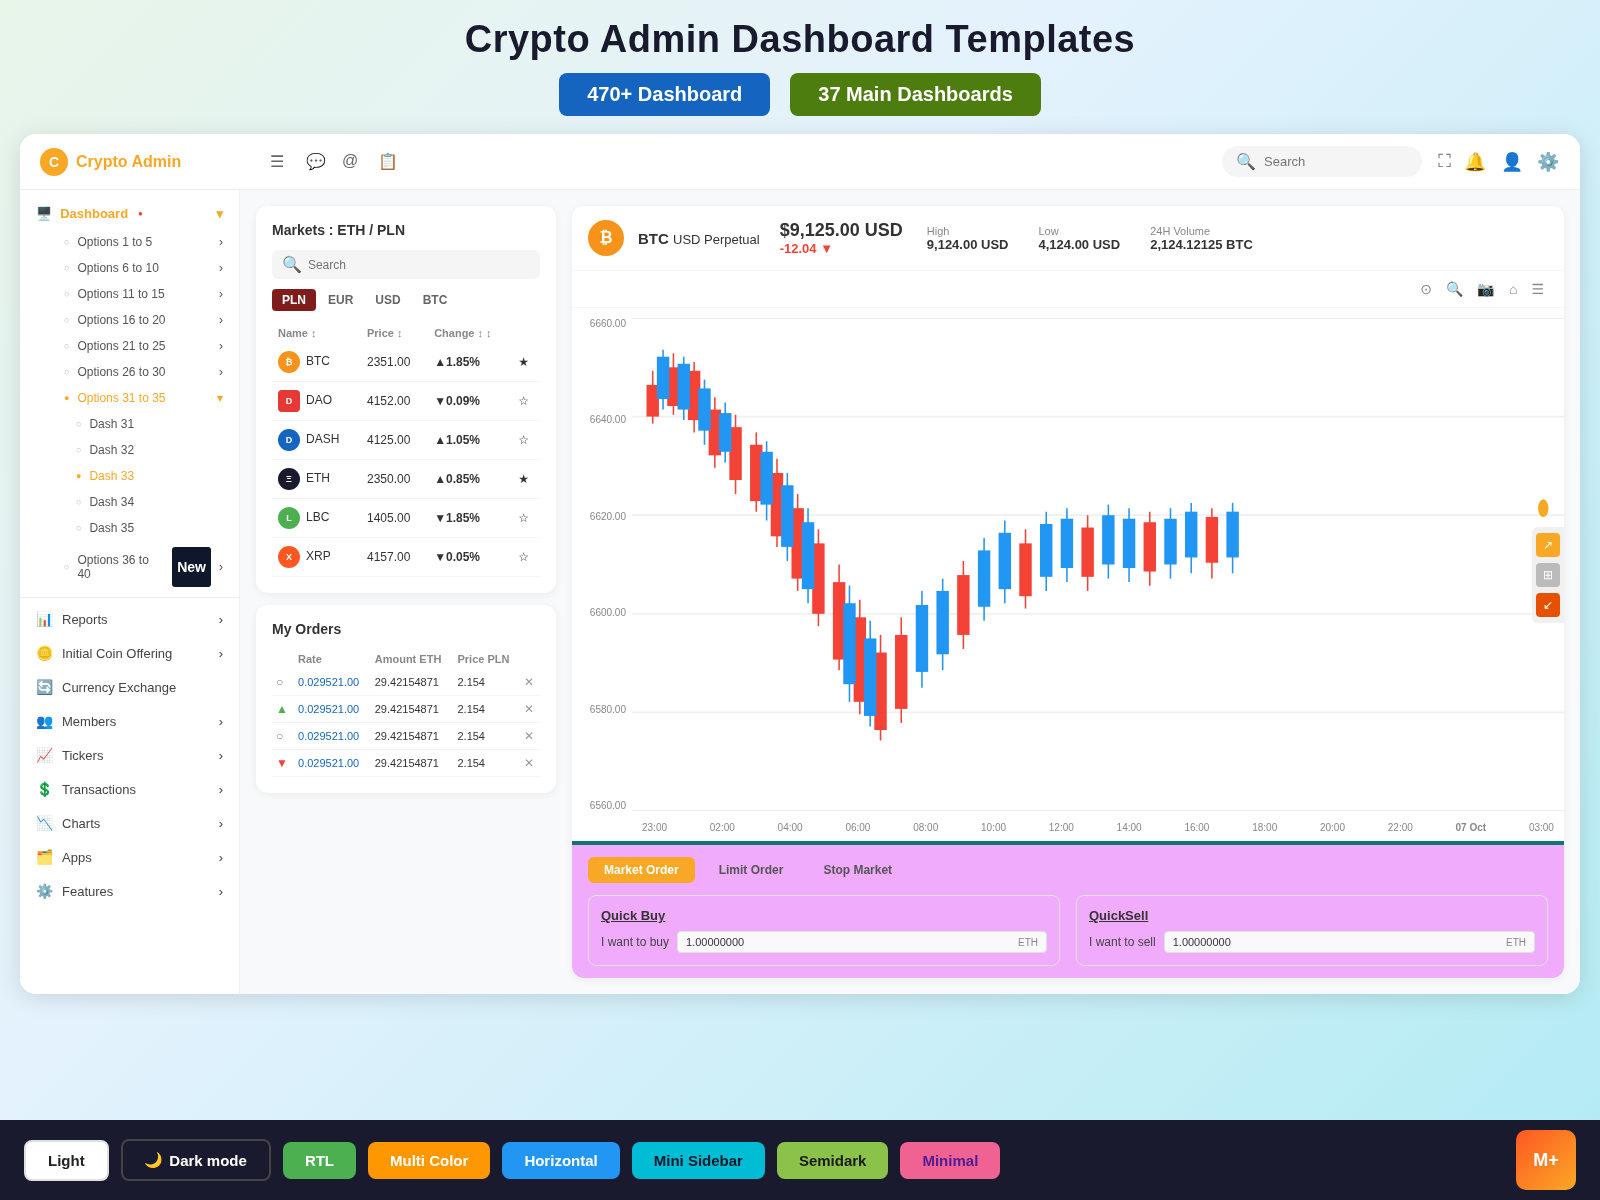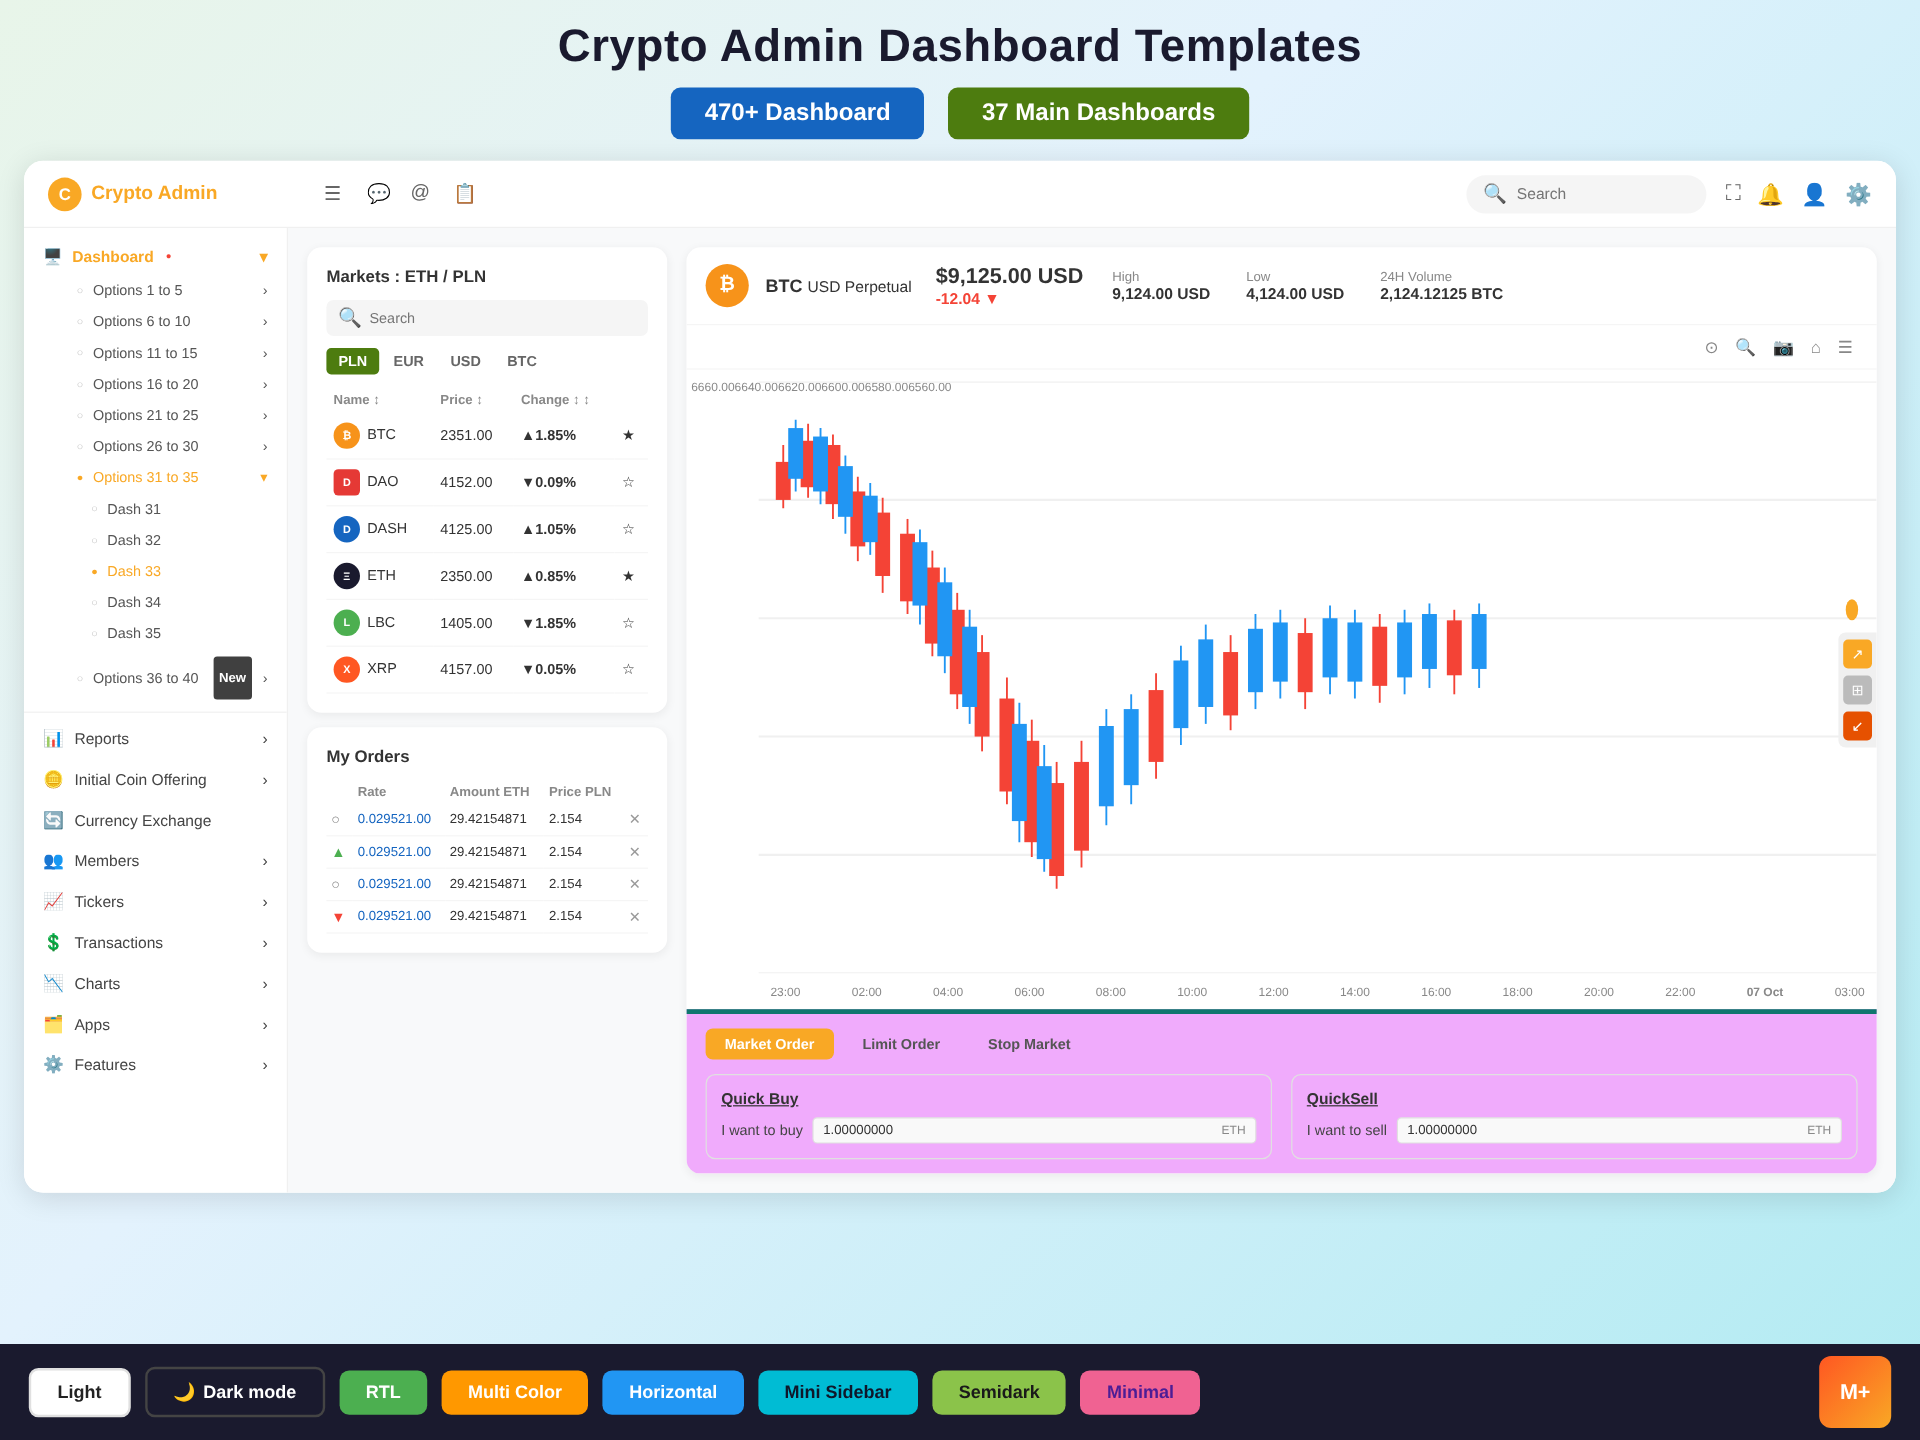--- a/index.html
+++ b/index.html
@@ -184,23 +184,23 @@
       content: '●';
       color: #f9a825;
     }
     .sidebar-divider {
       height: 1px;
       background: #f0f0f0;
       margin: 4px 0;
     }
 
     .new-badge {
-      background: #404040;
+      background: #0f172a;
       color: #fff;
-      font-size: 11px;
+      font-size: 14px;
       padding: 12px 5px;
       border-radius: 3px;
       font-weight: 700;
       margin-left: 4px;
     }
 
     .sidebar-menu-item {
       display: flex;
       align-items: center;
       padding: 9px 16px;
@@ -280,21 +280,21 @@
       padding: 4px 10px;
       border-radius: 4px;
       font-size: 12px;
       font-weight: 600;
       cursor: pointer;
       color: #666;
       background: transparent;
       border: none;
     }
     .currency-tab.active {
-      background: #4d7c0f;
+      background: #7f1d1d;
       color: #fff;
     }
     .markets-table { width: 100%; border-collapse: collapse; }
     .markets-table th {
       font-size: 11px;
       color: #888;
       text-align: left;
       padding: 4px 6px;
       font-weight: 600;
     }
@@ -439,21 +439,21 @@
       cursor: pointer;
       padding: 2px 4px;
     }
     .chart-y-labels {
       position: absolute;
       left: 0;
       top: 0;
       bottom: 30px;
       width: 58px;
       display: flex;
-      flex-direction: row;
+      flex-direction: column;
       justify-content: space-between;
       padding: 10px 4px 0;
     }
     .chart-y-label {
       font-size: 10px;
       color: #888;
       text-align: right;
     }
     .chart-x-labels {
       position: absolute;

